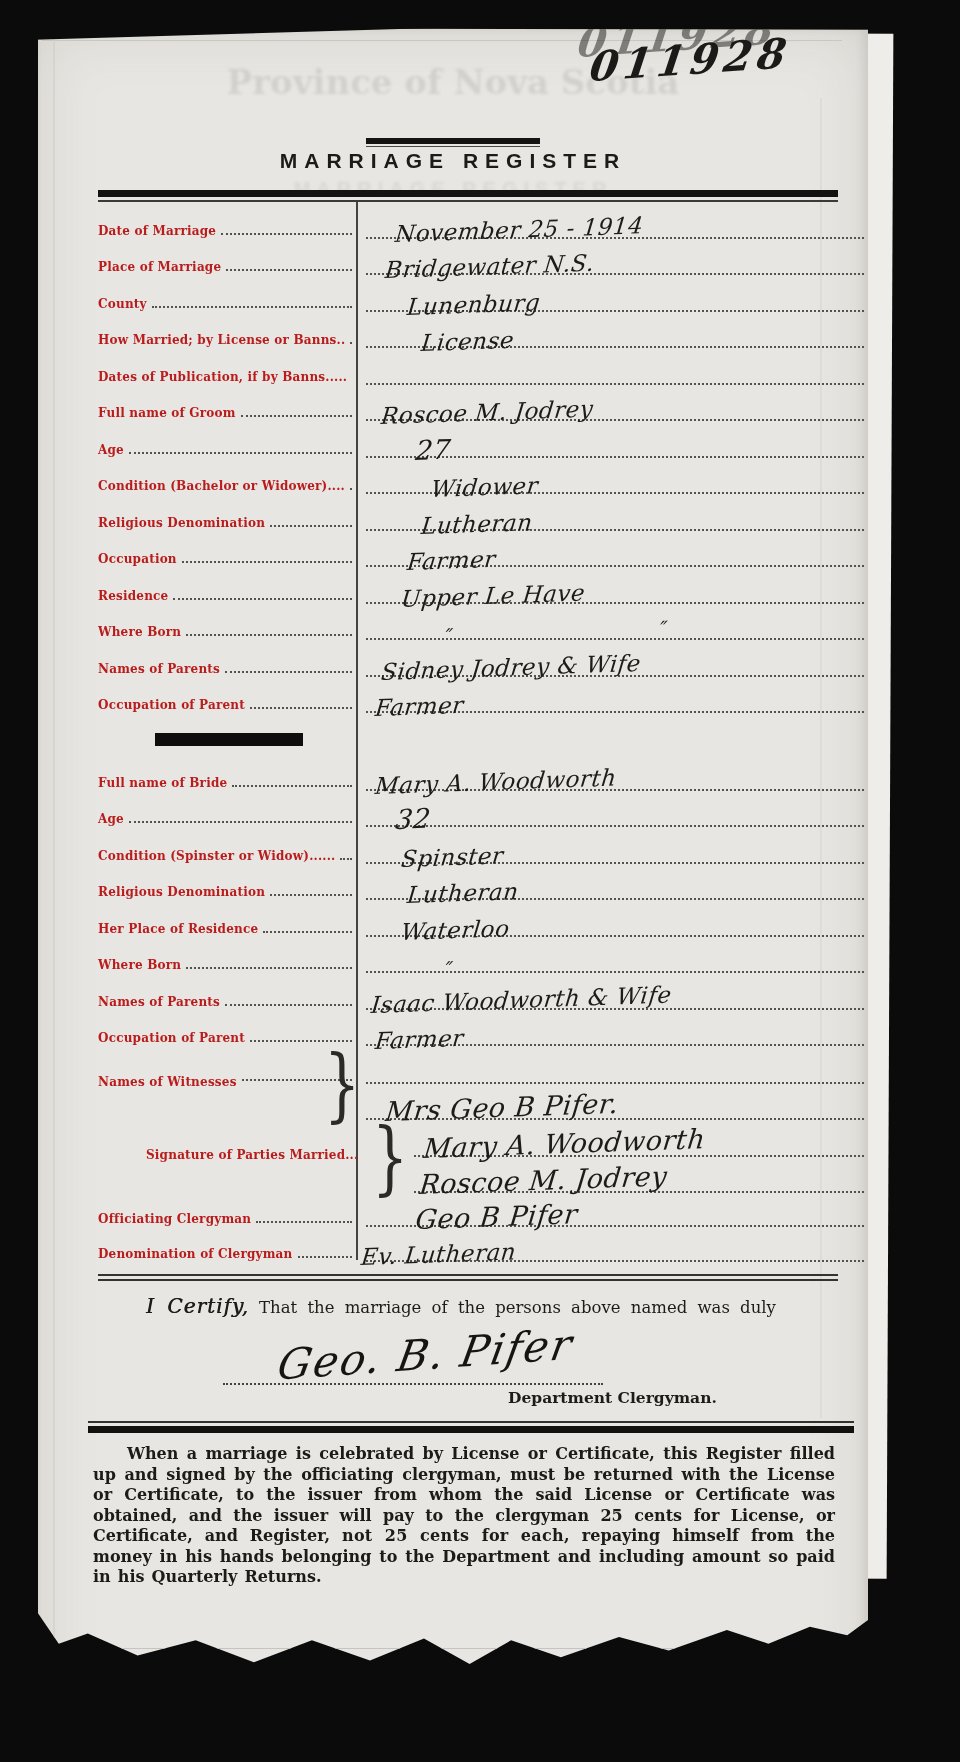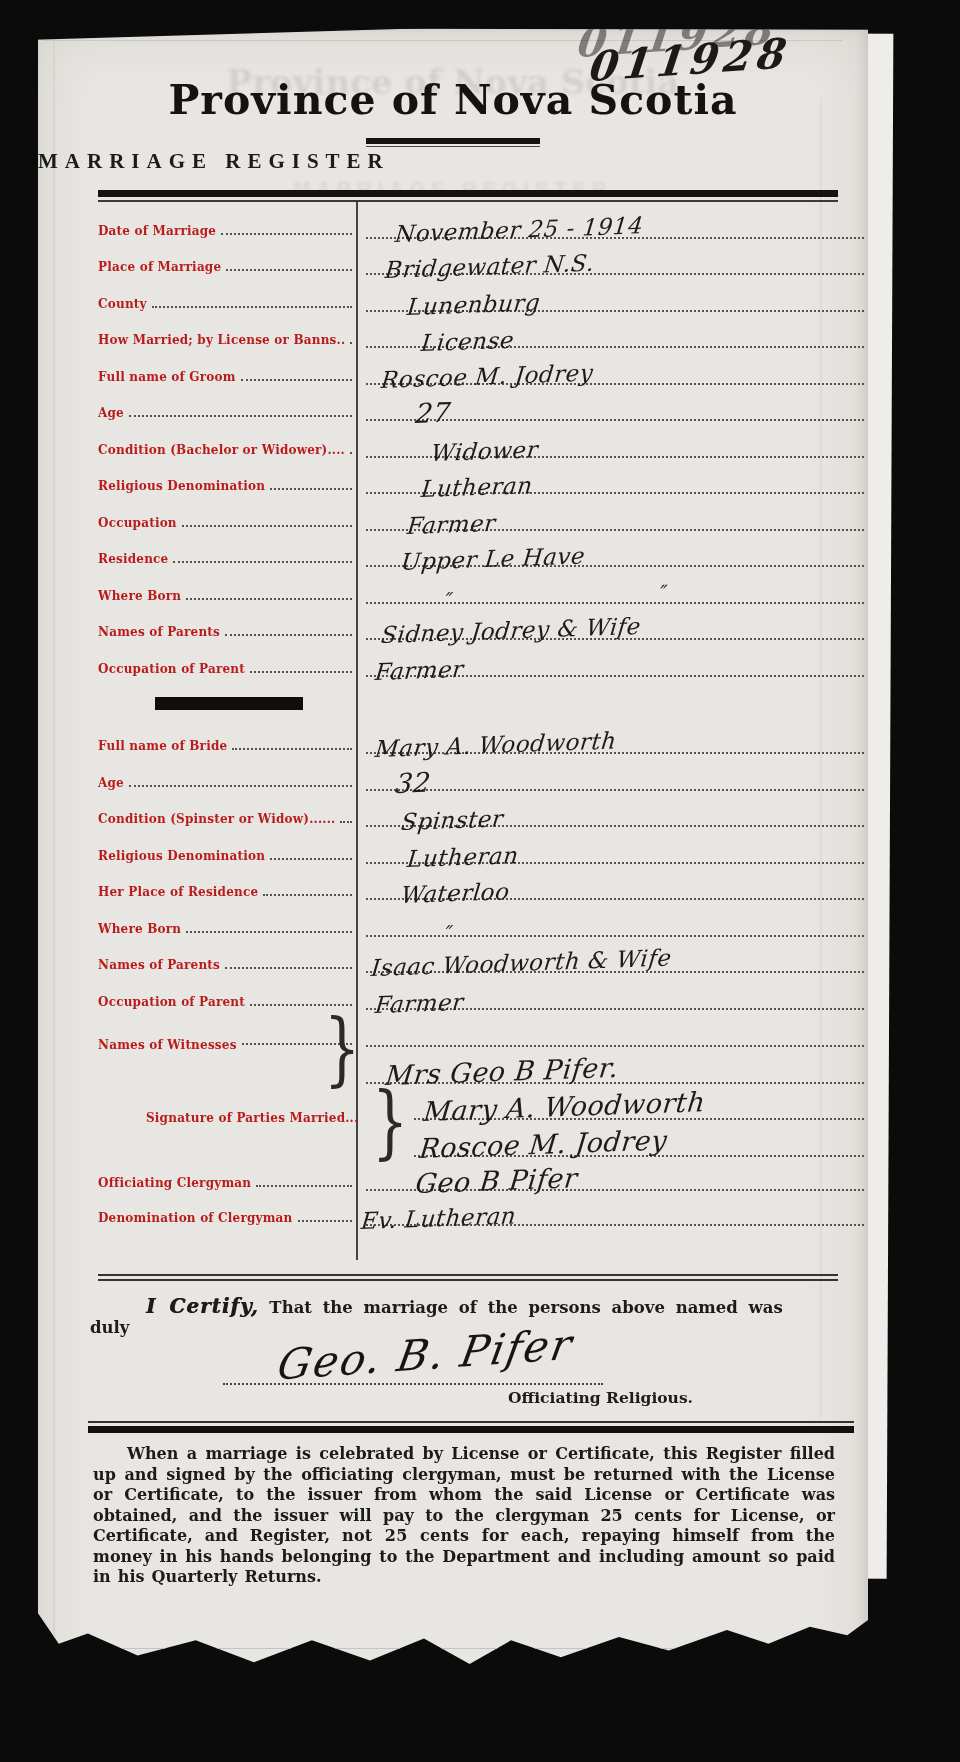--- a/index.html
+++ b/index.html
@@ -27,22 +27,22 @@
   .serial-ghost{position:absolute;left:540px;top:-16px;font-style:italic;font-size:41px;font-weight:bold;
           letter-spacing:5px;color:#1b1a18;opacity:.5;transform:rotate(-4deg) skewX(-12deg);z-index:5;}
   .ghost{position:absolute;width:100%;text-align:center;color:#5a574f;filter:blur(1.5px);}
   .g1{top:34px;font-size:34px;font-weight:bold;opacity:.14;}
   .g2{top:150px;font-size:20px;letter-spacing:6px;font-family:"Liberation Sans",sans-serif;font-weight:bold;opacity:.10;}
   .title{position:absolute;top:48px;width:100%;text-align:center;font-size:41px;font-weight:bold;
          letter-spacing:1px;color:#141311;}
   .title-rule{position:absolute;top:110px;left:50%;transform:translateX(-50%);width:174px;}
   .title-rule .bar{height:6px;background:#151412;}
   .title-rule .thin{height:1px;background:#4a4845;margin-top:2px;}
-  .subtitle{position:absolute;top:121px;width:100%;
-            font-family:Liberation Serif, serif;font-weight:bold;font-size:21px;
+  .subtitle{position:absolute;top:121px;width:100%;text-align:center;
+            font-family:Liberation Sans, sans-serif;font-weight:bold;font-size:21px;
             letter-spacing:7px;color:#1c1b1a;}
   .head-rule{position:absolute;top:162px;left:60px;right:30px;}
   .head-rule .bar{height:7px;background:#141311;}
   .head-rule .thin{height:2px;background:#3c3a37;margin-top:3px;}
 
   
   .form{position:absolute;left:60px;top:180px;width:772px;}
   .vdiv{position:absolute;left:258px;top:-6px;height:1058px;width:2px;background:#45433f;}
   .row{display:flex;height:36.5px;align-items:flex-end;position:relative;}
   .row-tall{height:73px;}
@@ -67,21 +67,21 @@
          font-size:76px;font-weight:normal;color:#2b2a27;line-height:1;}
   .two-line{display:flex;flex-direction:column;height:100%;justify-content:flex-end;}
   .half{position:relative;height:36.5px;}
   .half .vline{bottom:5px;}
 
   
   .thin-rule{position:absolute;top:1246px;left:60px;right:30px;}
   .thin-rule .a{height:2px;background:#35332f;}
   .thin-rule .b{height:2px;background:#35332f;margin-top:3px;}
   .cert{position:absolute;top:1266px;left:52px;right:38px;color:#1d1c1a;}
-  .cert-line1{font-size:16.5px;font-weight:bold;word-spacing:5px;text-indent:56px;}
+  .cert-line1{font-size:16.5px;font-weight:normal;word-spacing:5px;text-indent:56px;}
   .cert-lead{font-size:20px;font-style:italic;letter-spacing:1px;text-shadow:.6px 0 #1d1c1a;}
   .cert-line2{font-size:16.5px;font-weight:bold;word-spacing:2px;margin-top:4px;}
   .cert-sig{position:absolute;top:1302px;left:240px;font-style:italic;font-size:42px;color:#161514;
             letter-spacing:2px;transform:rotate(-4deg) skewX(-14deg);z-index:6;white-space:nowrap;}
   .cert-sig-line{position:absolute;top:1355px;left:185px;width:380px;border-bottom:2.5px dotted #44423e;}
   .cert-caption{position:absolute;top:1360px;left:470px;font-size:15.5px;font-weight:bold;color:#1d1c1a;}
   .heavy-rule{position:absolute;top:1393px;left:50px;right:14px;}
   .heavy-rule .thin{height:2px;background:#34322e;}
   .heavy-rule .bar{height:7px;background:#121110;margin-top:3px;}
 
@@ -99,21 +99,20 @@
 
   <div class="paper">
     <div class="edge-line-top"></div>
     <div class="crease-left"></div>
     <div class="crease-right"></div>
 
     <div class="serial-ghost">011928</div>
     <div class="serial">011928</div>
 
     <div class="ghost g1">Province of Nova Scotia</div>
-    <div class="title">Province of Nova Scotia</div>
     <div class="title-rule">
         <div class="bar"></div>
         <div class="thin"></div>
       </div>
     <div class="ghost g2">MARRIAGE REGISTER</div>
     <div class="subtitle">MARRIAGE REGISTER</div>
     <div class="head-rule">
         <div class="bar"></div>
         <div class="thin"></div>
       </div>
@@ -152,20 +151,30 @@
           </div>
       </div>
       <div class="row">
         <div class="cell-l">
             <span class="lbl">How Married; by License or Banns..</span>
             <span class="leader"></span>
           </div>
         <div class="cell-v">
             <div class="vline"></div>
             <span class="hand o60">License</span>
+          </div>
+      </div>
+      <div class="row">
+        <div class="cell-l">
+            <span class="lbl">Dates of Publication, if by Banns.....</span>
+            <span class="leader"></span>
+          </div>
+        <div class="cell-v">
+            <div class="vline"></div>
+            <span class="hand o35"></span>
           </div>
       </div>
       <div class="row">
         <div class="cell-l">
             <span class="lbl">Full name of Groom</span>
             <span class="leader"></span>
           </div>
         <div class="cell-v">
             <div class="vline"></div>
             <span class="hand o20">Roscoe M. Jodrey</span>
@@ -399,21 +408,21 @@
 
     <div class="thin-rule">
         <div class="a"></div>
         <div class="b"></div>
       </div>
     <div class="cert">
       <div class="cert-line1"><span class="cert-lead">I Certify,</span><span> That the marriage of the persons above named was duly</span></div>
     </div>
     <div class="cert-sig">Geo. B. Pifer</div>
     <div class="cert-sig-line"></div>
-    <div class="cert-caption">Officiating Religious.</div>
+    <div class="cert-caption">Department Clergyman.</div>
 
     <div class="heavy-rule">
         <div class="thin"></div>
         <div class="bar"></div>
       </div>
 
     <div class="notes1">
       <span>When a marriage is celebrated by License or Certificate, this Register filled up and signed by the officiating clergyman, must be returned with the License or Certificate, to the issuer from whom the said License or Certificate was obtained, and the issuer will pay to the clergyman 25 cents for License, or Certificate, and Register, </span><span style="font-weight:bold;letter-spacing:.3px;">not 25 cents for each,</span><span> repaying himself from the money in his hands belonging to the Department and including amount so paid in his Quarterly Returns.</span>
     </div>
 

